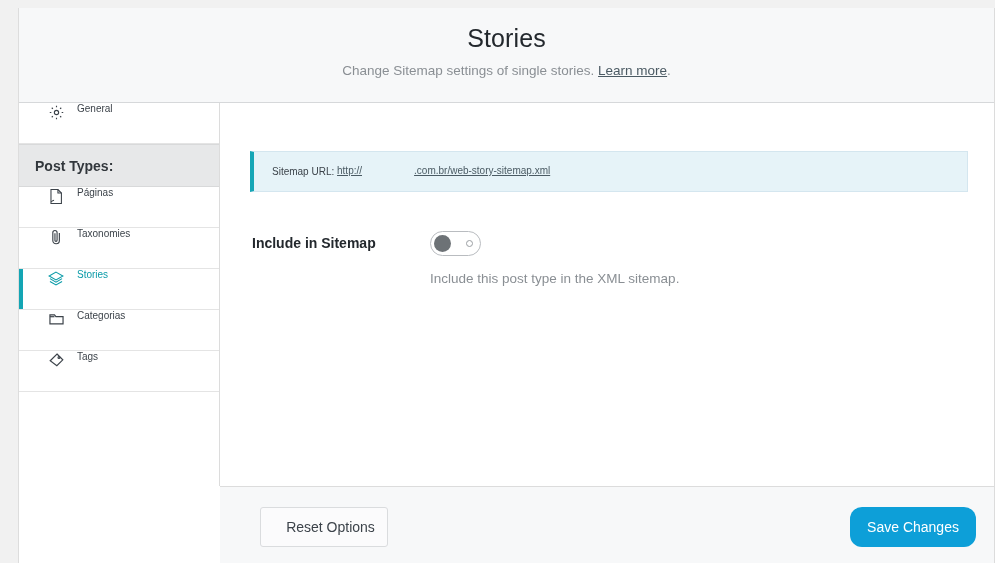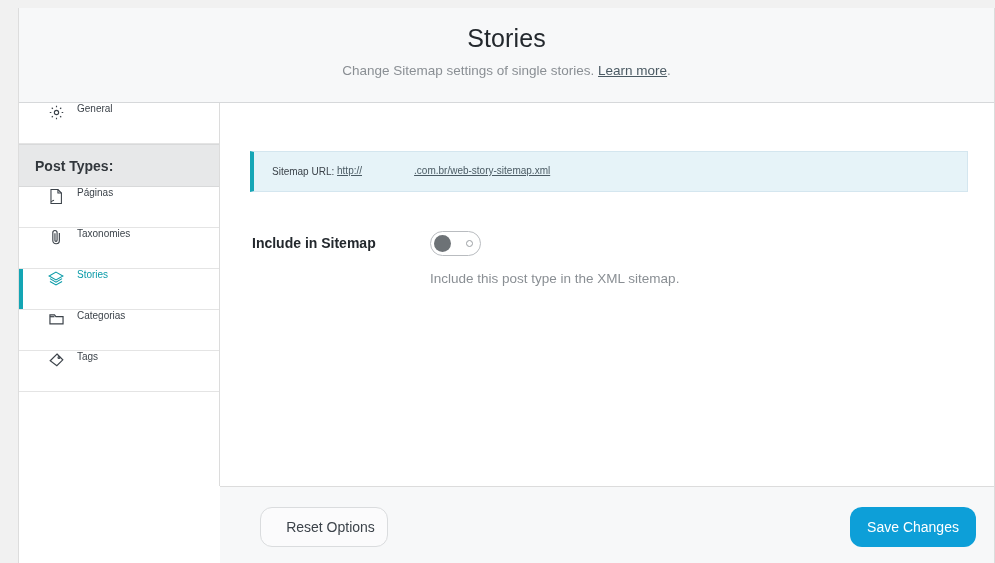--- a/index.html
+++ b/index.html
@@ -214,21 +214,21 @@
     box-sizing: border-box;
   }
   .btn-reset {
     position: absolute;
     left: 40px;
     top: 20px;
     width: 128px;
     height: 40px;
     background: #fbfbfc;
     border: 1px solid #dadcde;
-    border-radius: 12px;
+    border-radius: 3px;
     font-size: 14px;
     color: #3c434a;
     font-family: "Liberation Sans", sans-serif;
     cursor: pointer;
     padding-left: 19px;
   }
   .btn-save {
     position: absolute;
     right: 18px;
     top: 20px;

